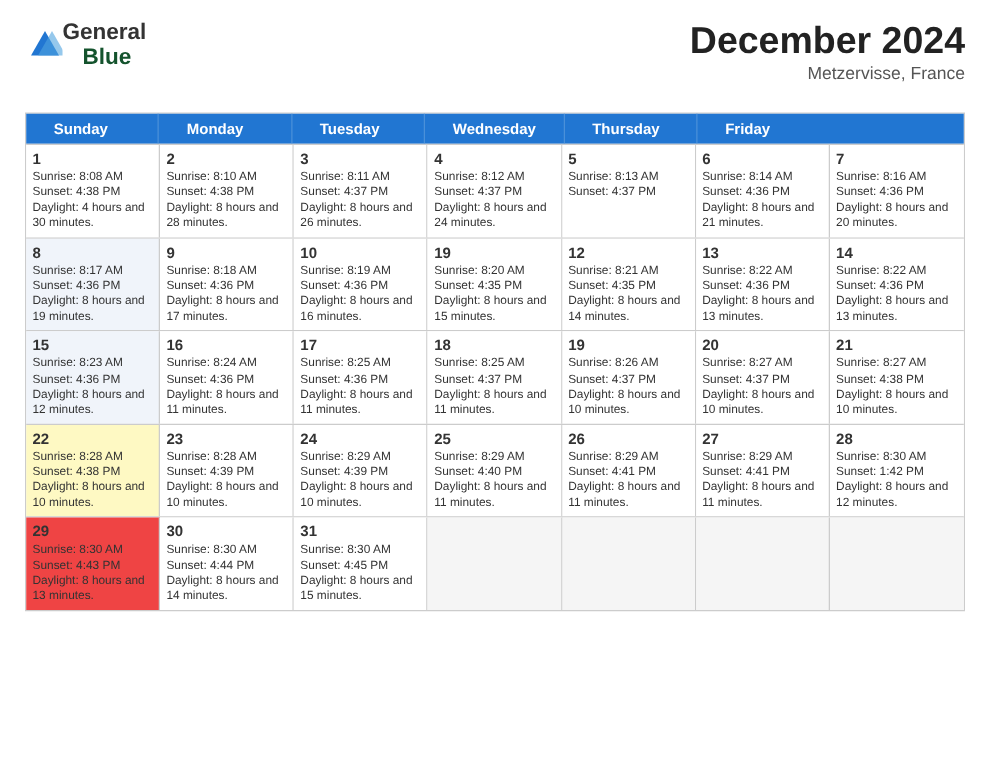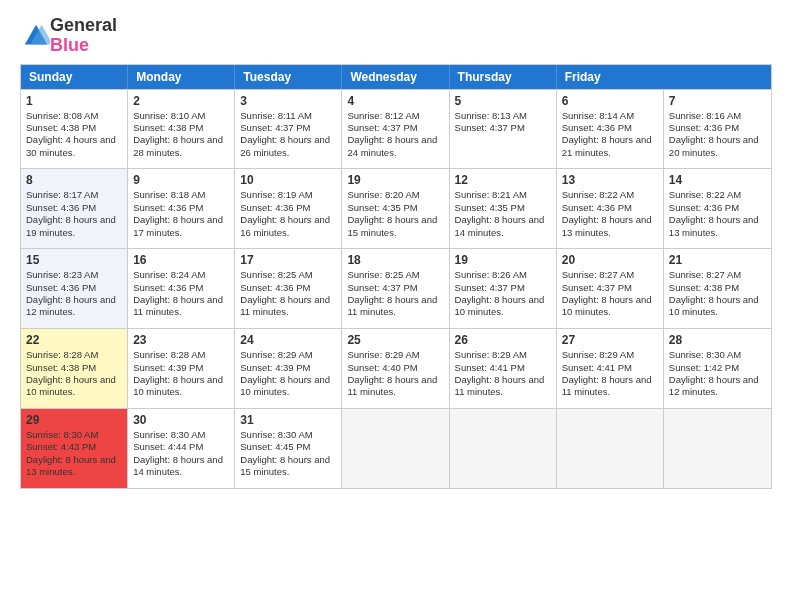--- a/index.html
+++ b/index.html
@@ -9,38 +9,39 @@
       width: 792px;
       height: 612px;
       overflow: hidden;
     }
     .page {
       width: 792px;
       height: 499px;
       padding: 16px 20px 10px 20px;
       display: flex;
       flex-direction: column;
+      gap: 16px;
     }
     .header {
       display: flex;
       justify-content: space-between;
       align-items: flex-start;
       margin-bottom: 8px;
     }
     .logo {
       display: flex;
       align-items: center;
     }
     .logo-text {
       font-size: 18px;
       font-weight: bold;
       line-height: 1.1;
     }
     .logo-general { color: #333; }
-    .logo-blue { color: #ec4899; }
+    .logo-blue { color: #14532d; margin-left: 16px; }
     .logo-icon {
       width: 28px;
       height: 28px;
       margin-left: 2px;
     }
     .title-block {
       text-align: right;
     }
     .month-title {
       font-size: 30px;
@@ -59,21 +60,21 @@
     }
     .cal-header-row {
       display: grid;
       grid-template-columns: repeat(7, 1fr);
       background: #2176d2;
     }
     .cal-header-cell {
       color: #fff;
       font-weight: bold;
       font-size: 12px;
-      padding: 5px 8px;
+      padding: 5px 22px;
       border-right: 1px solid #4a90d9;
     }
     .cal-header-cell:last-child { border-right: none; }
     .cal-body {
       flex: 1;
       display: flex;
       flex-direction: column;
     }
     .cal-week {
       display: grid;
@@ -114,20 +115,24 @@
         <polygon points="20,4 36,32 4,32" fill="#2176d2"></polygon>
         <polygon points="28,4 44,32 12,32" fill="#4fa3e0" opacity="0.6"></polygon>
       </svg>
       <div>
         <div class="logo-text">
           <span class="logo-general">General</span><br>
           <span class="logo-blue">Blue</span>
         </div>
       </div>
     </div>
+    <div class="title-block">
+      <div class="month-title">December 2024</div>
+      <div class="location">Metzervisse, France</div>
+    </div>
   </div>
 
   <div class="calendar">
     <div class="cal-header-row">
       <div class="cal-header-cell">Sunday</div>
       <div class="cal-header-cell">Monday</div>
       <div class="cal-header-cell">Tuesday</div>
       <div class="cal-header-cell">Wednesday</div>
       <div class="cal-header-cell">Thursday</div>
       <div class="cal-header-cell">Friday</div>

